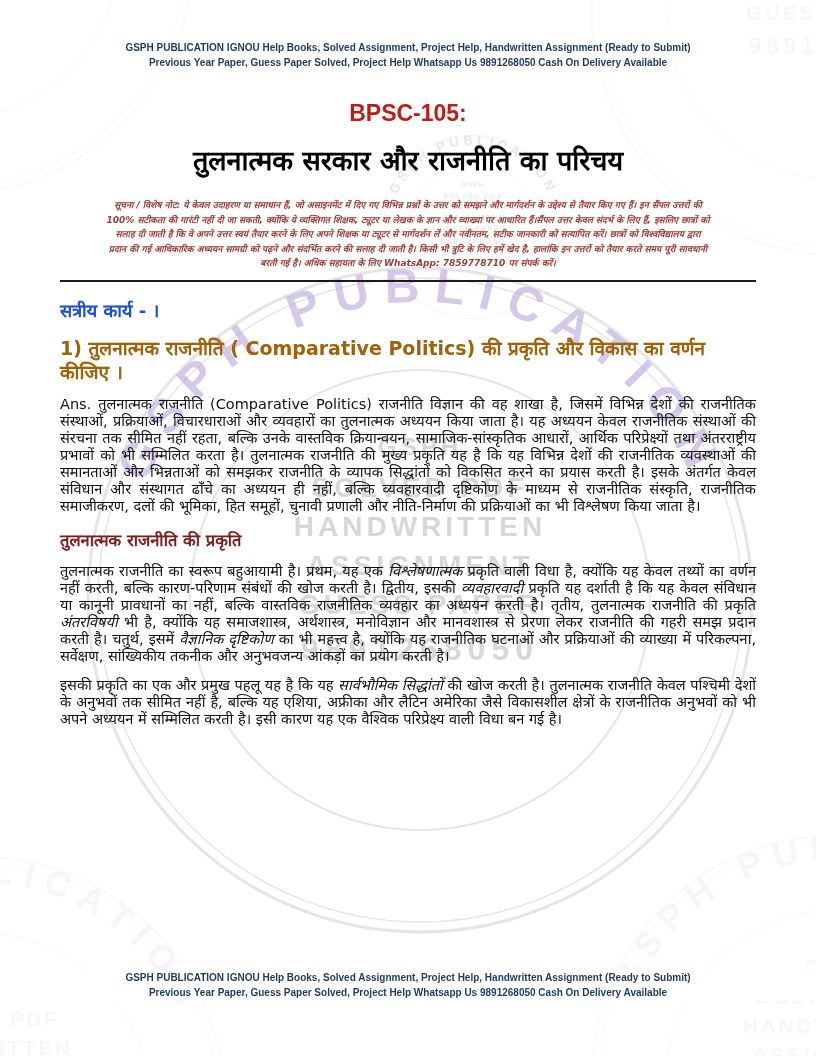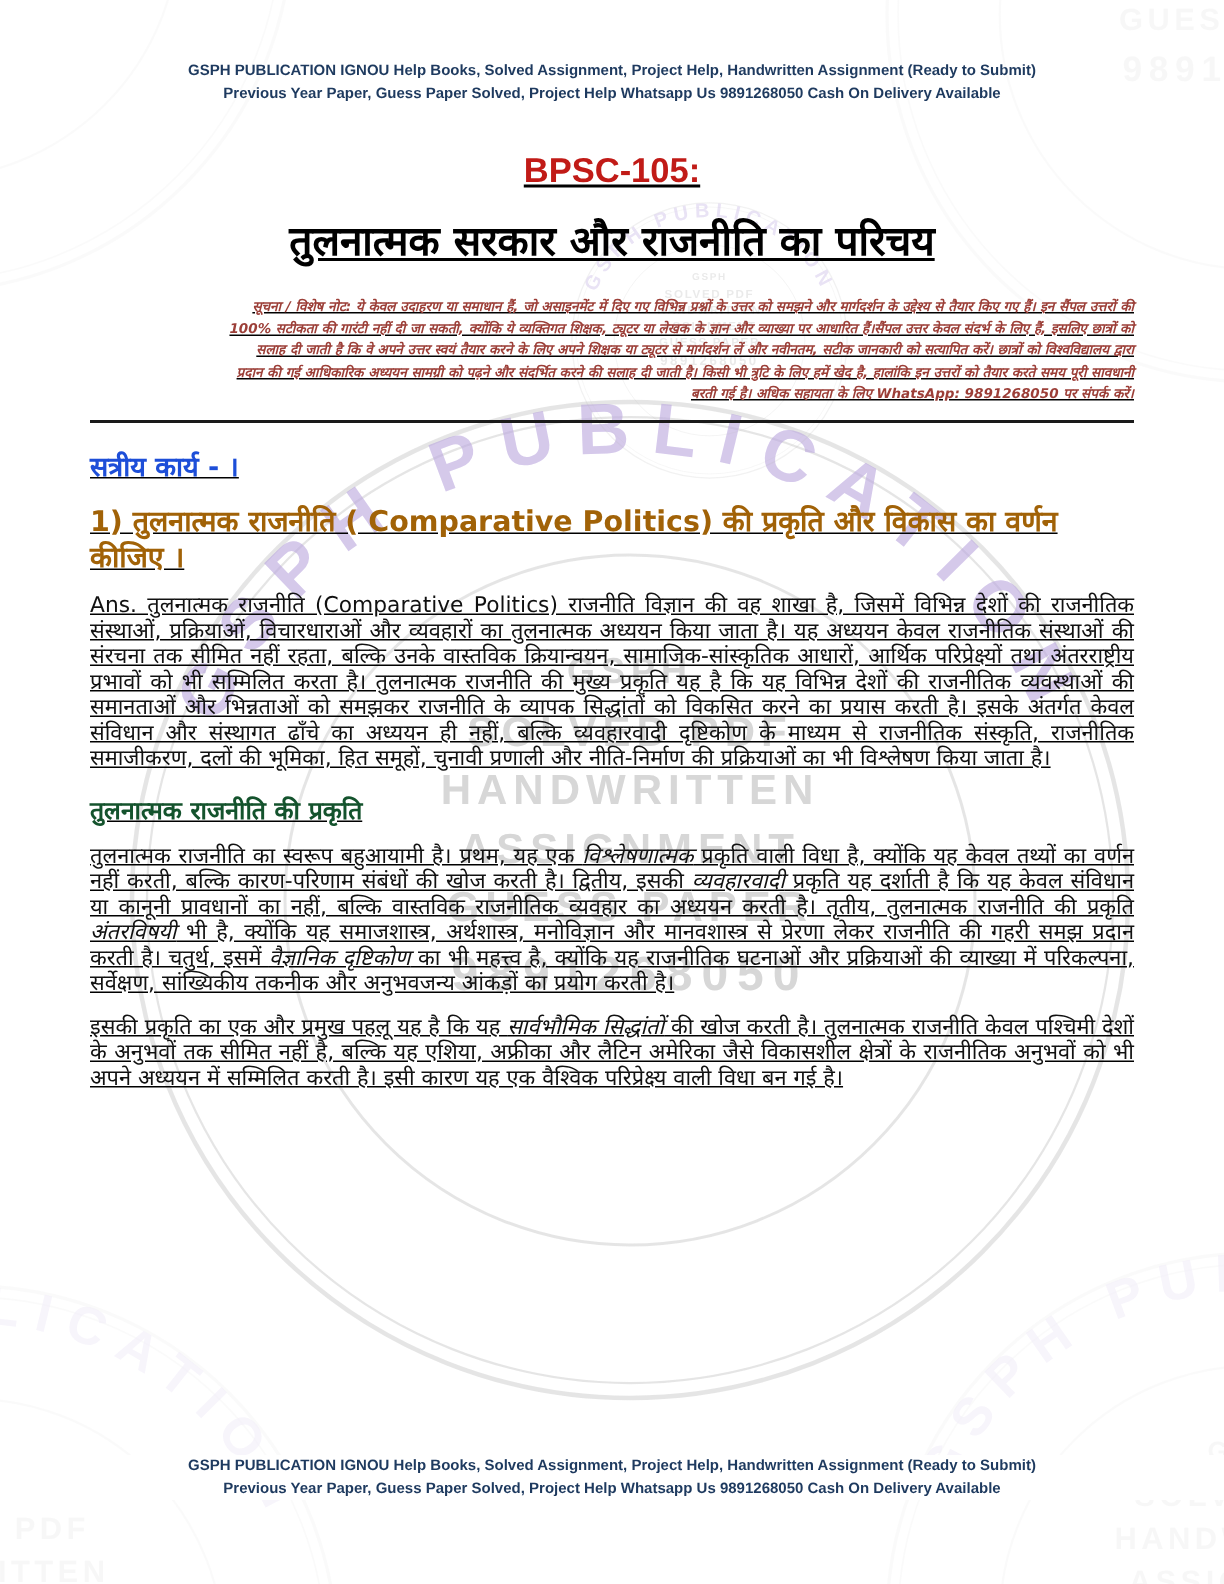--- a/index.html
+++ b/index.html
@@ -26,30 +26,30 @@
   .r3{stroke-width:2;}
   .arc{fill:#a88fd6;opacity:.60;font-size:48px;font-weight:bold;letter-spacing:14px;font-family:"Liberation Sans",sans-serif;}
   .cline{fill:#bdbdbd;opacity:.75;font-weight:bold;text-anchor:middle;font-family:"Liberation Sans",sans-serif;letter-spacing:4px;}
   .c-small{font-size:24px;}
   .c-mid{font-size:28px;}
   .c-phone{font-size:32px;letter-spacing:6px;}
   
   header,main,footer{position:relative;z-index:1;}
   header{padding-top:40px;text-align:center;color:#1e3a5f;font-family:"Liberation Sans",sans-serif;font-weight:bold;font-size:10px;line-height:15px;}
   footer{position:absolute;left:0;right:0;bottom:56px;text-align:center;color:#1e3a5f;font-family:"Liberation Sans",sans-serif;font-weight:bold;font-size:10px;line-height:15px;background:#ffffff;}
-  main{margin:0 60px;text-decoration:underline;}
+  main{margin:0 60px;}
   .code{margin:30px 0 0 0;text-align:center;color:#c11b17;font-size:23px;font-weight:bold;font-family:"Liberation Sans",sans-serif;}
   .hindi-title{margin:14px 0 0 0;text-align:center;color:#000000;font-size:27px;font-weight:bold;}
-  .notice{margin-top:20px;color:#9c3f38;font-style:italic;font-weight:600;font-size:9px;line-height:14.5px;text-align:right;}
+  .notice{margin-top:20px;color:#9c3f38;font-style:italic;font-weight:600;font-size:9px;line-height:14.5px;text-align:center;}
   .rule{border:none;border-top:2px solid #1a1a1a;margin:9px 0 0 0;}
   .section{margin:16px 0 0 0;color:#1d4ed8;font-size:18px;font-weight:bold;}
   .question{margin:14px 0 0 0;color:#a16207;font-size:19px;font-weight:bold;line-height:24px;}
   .body-para{margin:12px 0 0 0;color:#111;font-size:14.5px;line-height:17px;text-align:justify;}
   .body-para .it{font-style:italic;}
-  .subhead{margin:13px 0 0 0;color:#14532d;font-size:16.5px;font-weight:bold;}
+  .subhead{margin:13px 0 0 0;color:#7f1d1d;font-size:16.5px;font-weight:bold;}
 </style>
 </head>
 <body>
 
 <div class="page">
 
   <div class="wm-layer">
     <svg width="0" height="0" style="position:absolute">
       <defs>
         <path id="arcpath" d="M 100,482 A 298,298 0 1 1 660,482" fill="none"></path>
@@ -96,21 +96,21 @@
 
   <main>
     <h1 class="code">BPSC-105:</h1>
     <h1 class="hindi-title">तुलनात्मक सरकार और राजनीति का परिचय</h1>
 
     <div class="notice">
         <div>सूचना / विशेष नोट: ये केवल उदाहरण या समाधान हैं, जो असाइनमेंट में दिए गए विभिन्न प्रश्नों के उत्तर को समझने और मार्गदर्शन के उद्देश्य से तैयार किए गए हैं। इन सैंपल उत्तरों की</div>
         <div>100% सटीकता की गारंटी नहीं दी जा सकती, क्योंकि ये व्यक्तिगत शिक्षक, ट्यूटर या लेखक के ज्ञान और व्याख्या पर आधारित हैं।सैंपल उत्तर केवल संदर्भ के लिए हैं, इसलिए छात्रों को</div>
         <div>सलाह दी जाती है कि वे अपने उत्तर स्वयं तैयार करने के लिए अपने शिक्षक या ट्यूटर से मार्गदर्शन लें और नवीनतम, सटीक जानकारी को सत्यापित करें। छात्रों को विश्वविद्यालय द्वारा</div>
         <div>प्रदान की गई आधिकारिक अध्ययन सामग्री को पढ़ने और संदर्भित करने की सलाह दी जाती है। किसी भी त्रुटि के लिए हमें खेद है, हालांकि इन उत्तरों को तैयार करते समय पूरी सावधानी</div>
-        <div>बरती गई है। अधिक सहायता के लिए WhatsApp: 9891268050 पर संपर्क करें।</div>
+        <div>बरती गई है। अधिक सहायता के लिए WhatsApp: 7859778710 पर संपर्क करें।</div>
       </div>
 
     <hr class="rule">
 
     <h2 class="section">सत्रीय कार्य - ।</h2>
     <h2 class="question">1) तुलनात्मक राजनीति ( Comparative Politics) की प्रकृति और विकास का वर्णन कीजिए ।</h2>
 
     <p class="body-para"><span>Ans. तुलनात्मक राजनीति (Comparative Politics) राजनीति विज्ञान की वह शाखा है, जिसमें विभिन्न देशों की राजनीतिक संस्थाओं, प्रक्रियाओं, विचारधाराओं और व्यवहारों का तुलनात्मक अध्ययन किया जाता है। यह अध्ययन केवल राजनीतिक संस्थाओं की संरचना तक सीमित नहीं रहता, बल्कि उनके वास्तविक क्रियान्वयन, सामाजिक-सांस्कृतिक आधारों, आर्थिक परिप्रेक्ष्यों तथा अंतरराष्ट्रीय प्रभावों को भी सम्मिलित करता है। तुलनात्मक राजनीति की मुख्य प्रकृति यह है कि यह विभिन्न देशों की राजनीतिक व्यवस्थाओं की समानताओं और भिन्नताओं को समझकर राजनीति के व्यापक सिद्धांतों को विकसित करने का प्रयास करती है। इसके अंतर्गत केवल संविधान और संस्थागत ढाँचे का अध्ययन ही नहीं, बल्कि व्यवहारवादी दृष्टिकोण के माध्यम से राजनीतिक संस्कृति, राजनीतिक समाजीकरण, दलों की भूमिका, हित समूहों, चुनावी प्रणाली और नीति-निर्माण की प्रक्रियाओं का भी विश्लेषण किया जाता है।</span></p>
 
     <h3 class="subhead">तुलनात्मक राजनीति की प्रकृति</h3>

